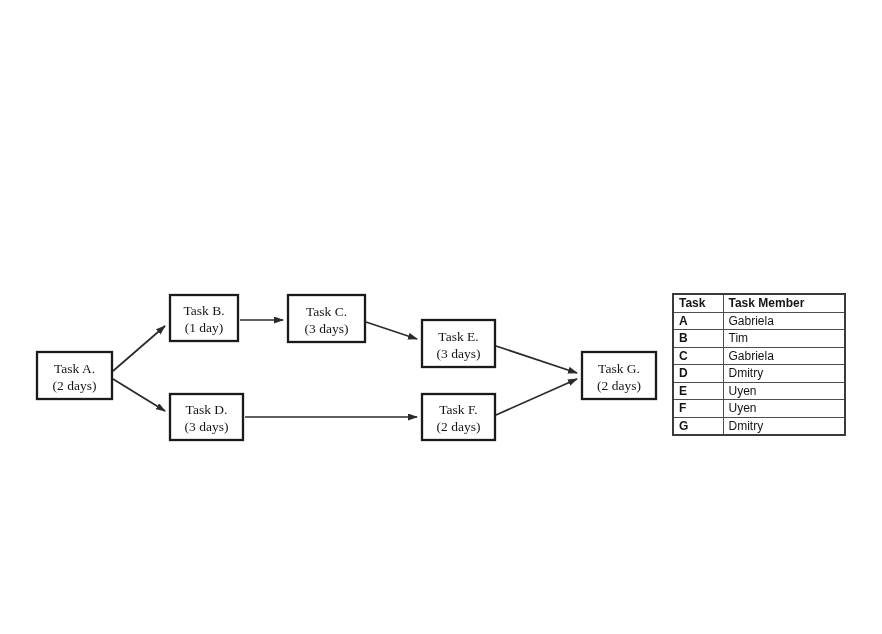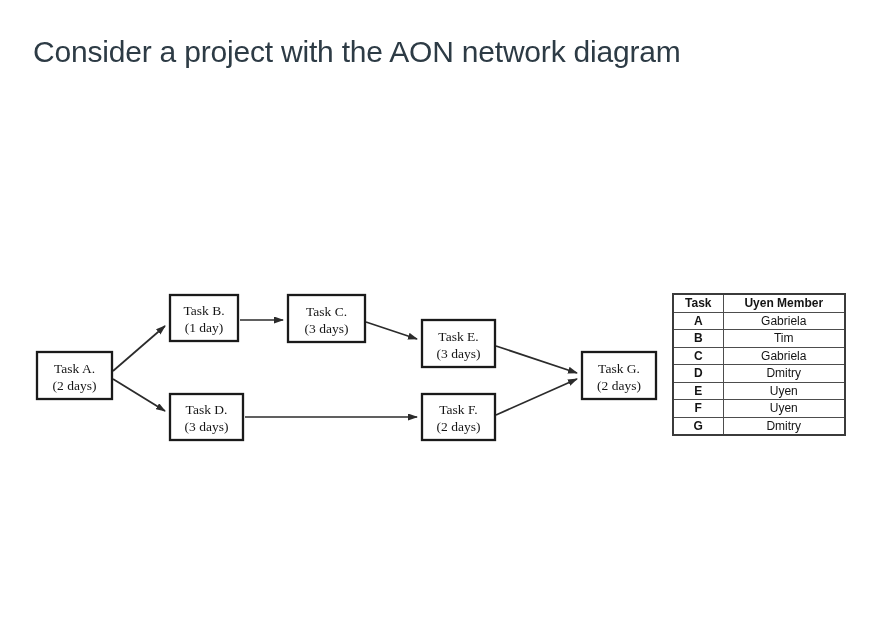--- a/index.html
+++ b/index.html
@@ -55,35 +55,34 @@
     table-layout: fixed;
     font-size: 12px;
     color: #141414;
     border: 2px solid #3b3b3b;
   }
   .team-table th, .team-table td {
     border: 1px solid #4d4d4d;
     padding: 0 5px;
     height: 16.5px;
     line-height: 16.5px;
-    text-align: center;
+    text-align: left;
     font-size: 12px;
     white-space: nowrap;
     overflow: hidden;
   }
   .team-table th { font-weight: bold; }
   .team-table td.task-cell { font-weight: bold; }
   .col-task { width: 50px; }
   .col-member { width: 122px; }
 </style>
 </head>
 <body>
 
 <div class="question">
-  <div>Consider a project with the AON network diagram</div>
 </div>
 
 <svg id="diagram-svg" width="882" height="634" viewBox="0 0 882 634" aria-hidden="true">
   <defs>
     <marker id="arrowhead" viewBox="0 0 10 7" markerWidth="10" markerHeight="7" refX="9" refY="3.5" orient="auto" markerUnits="userSpaceOnUse">
       <path d="M0,0 L10,3.5 L0,7 z" fill="#2b2b2b"></path>
     </marker>
   </defs>
   <g id="edges-layer">
       <line x1="113" y1="371" x2="165" y2="326" class="edge-line" marker-end="url(#arrowhead)"></line>
@@ -134,21 +133,21 @@
 </svg>
 
 <table class="team-table">
   <colgroup>
     <col class="col-task">
     <col class="col-member">
   </colgroup>
   <thead>
     <tr>
       <th>Task</th>
-      <th>Uyen Member</th>
+      <th>Task Member</th>
     </tr>
   </thead>
   <tbody>
       <tr>
         <td class="task-cell">A</td>
         <td>Gabriela</td>
       </tr>
       <tr>
         <td class="task-cell">B</td>
         <td>Tim</td>

